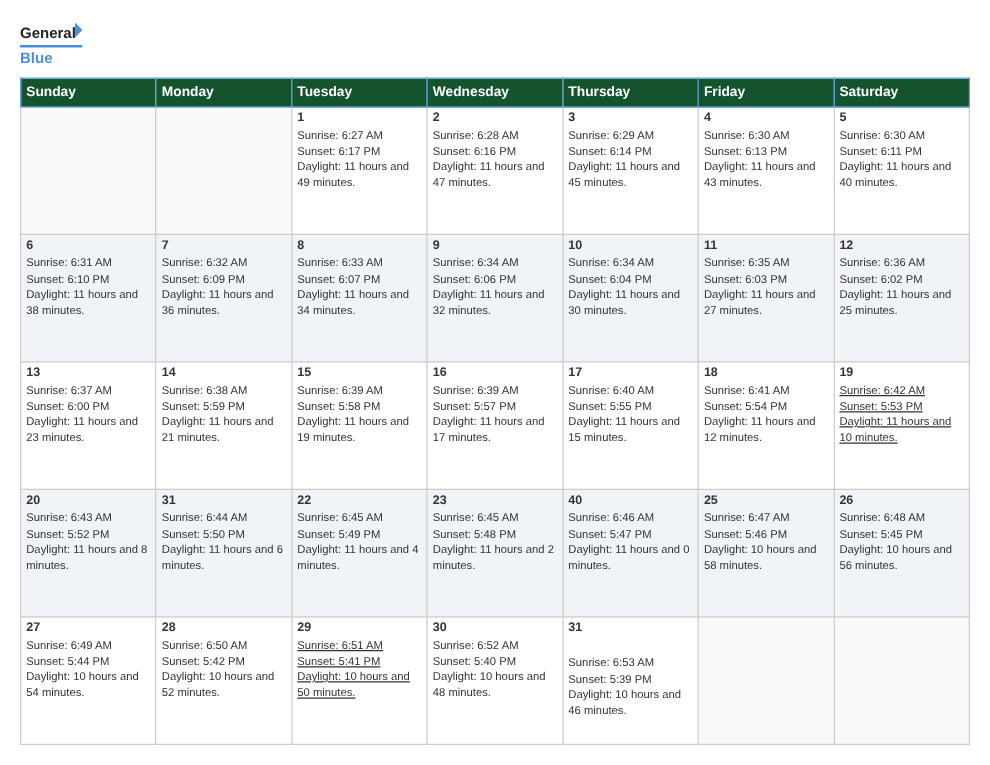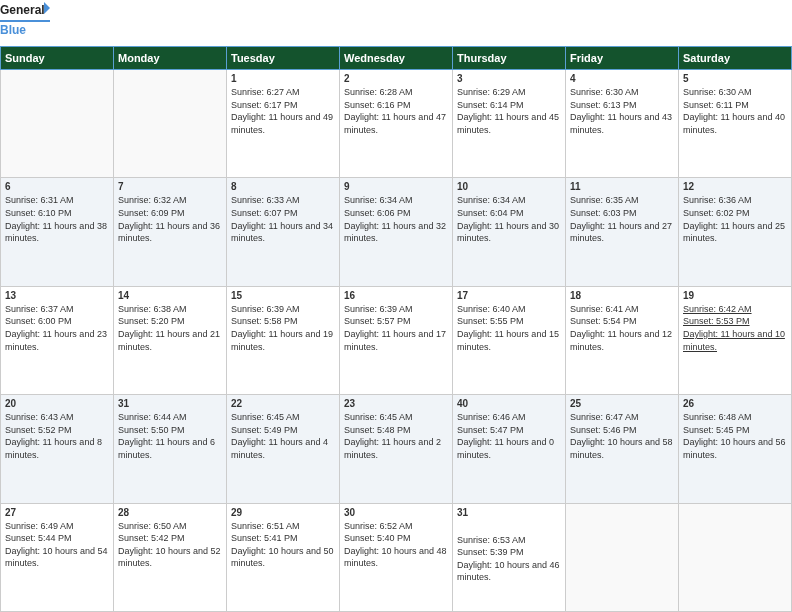--- a/index.html
+++ b/index.html
@@ -6,20 +6,21 @@
     body {
       font-family: Arial, sans-serif;
       background: #fff;
       width: 792px;
       height: 612px;
       overflow: hidden;
     }
     .page {
       width: 792px;
       height: 612px;
+      padding: 16px;
       display: flex;
       flex-direction: column;
     }
     .header {
       display: flex;
       justify-content: space-between;
       align-items: flex-start;
       margin-bottom: 10px;
     }
     .logo {
@@ -194,21 +195,21 @@
         <tr>
           <td>
             <span class="day-num">13</span>
             <div class="day-info" style="white-space: pre-line;">Sunrise: 6:37 AM
 Sunset: 6:00 PM
 Daylight: 11 hours and 23 minutes.</div>
           </td>
           <td>
             <span class="day-num">14</span>
             <div class="day-info" style="white-space: pre-line;">Sunrise: 6:38 AM
-Sunset: 5:20 PM
+Sunset: 5:59 PM
 Daylight: 11 hours and 21 minutes.</div>
           </td>
           <td>
             <span class="day-num">15</span>
             <div class="day-info" style="white-space: pre-line;">Sunrise: 6:39 AM
 Sunset: 5:58 PM
 Daylight: 11 hours and 19 minutes.</div>
           </td>
           <td>
             <span class="day-num">16</span>
@@ -287,21 +288,21 @@
 Daylight: 10 hours and 54 minutes.</div>
           </td>
           <td>
             <span class="day-num">28</span>
             <div class="day-info" style="white-space: pre-line;">Sunrise: 6:50 AM
 Sunset: 5:42 PM
 Daylight: 10 hours and 52 minutes.</div>
           </td>
           <td>
             <span class="day-num">29</span>
-            <div class="day-info" style="white-space: pre-line;">Sunrise: 6:51 AM
+            <div class="day-info" style="white-space: pre-line; text-decoration: underline;">Sunrise: 6:51 AM
 Sunset: 5:41 PM
 Daylight: 10 hours and 50 minutes.</div>
           </td>
           <td>
             <span class="day-num">30</span>
             <div class="day-info" style="white-space: pre-line;">Sunrise: 6:52 AM
 Sunset: 5:40 PM
 Daylight: 10 hours and 48 minutes.</div>
           </td>
           <td>

